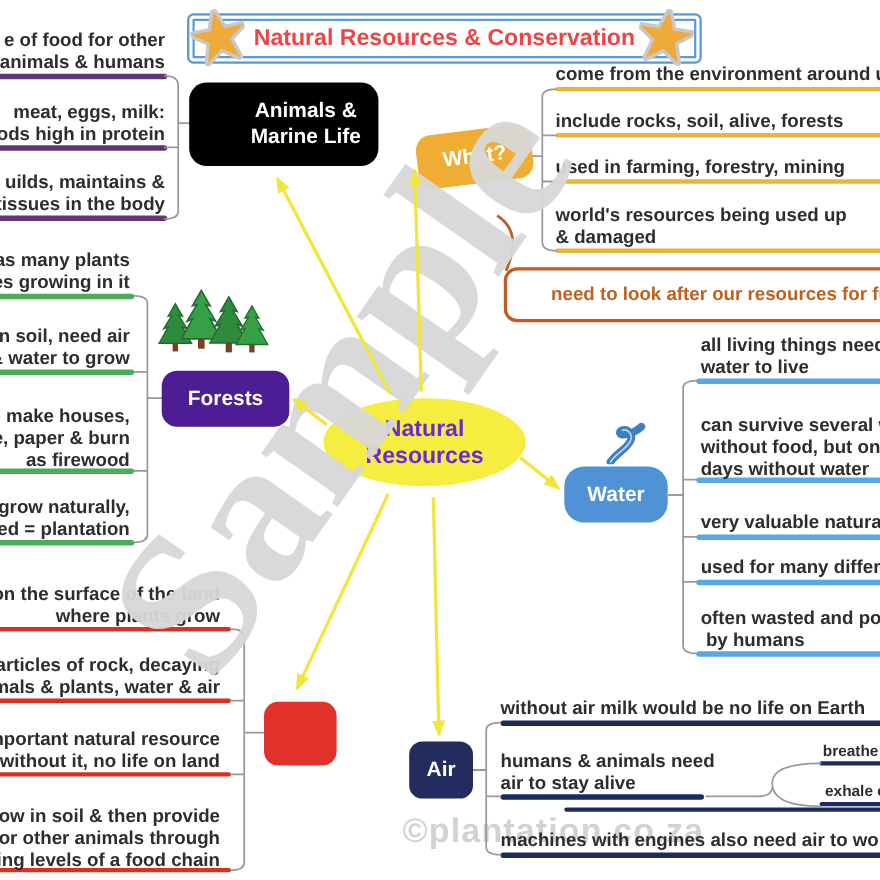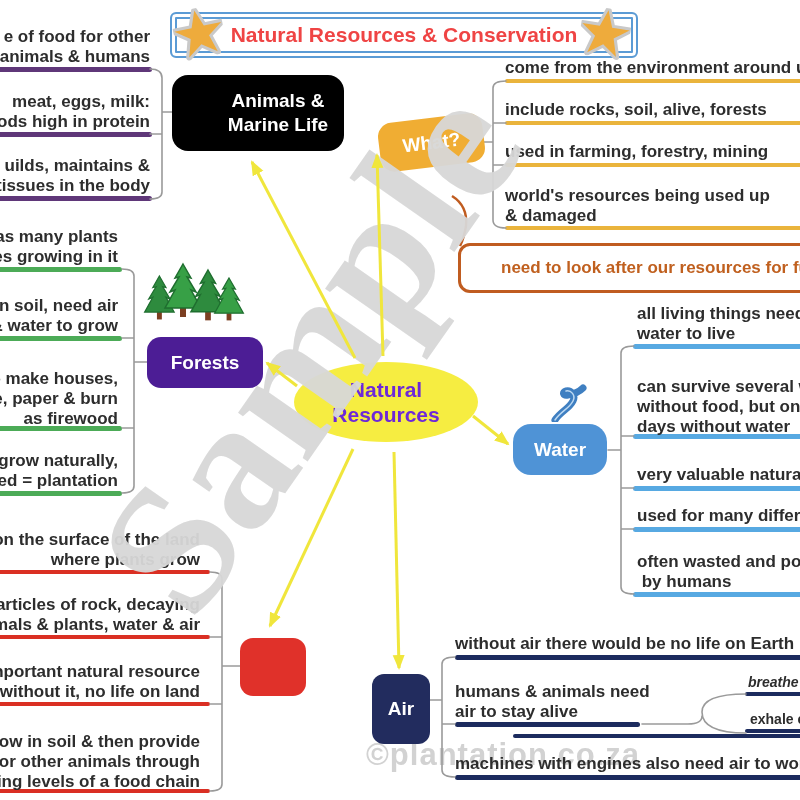--- a/index.html
+++ b/index.html
@@ -72,21 +72,21 @@
 <div id="center-ellipse"></div>
 <div id="center-label">Natural
 Resources</div>
 
 <div class="node z3" style="left:172px;top:75px;width:132px;height:76px;background:#000000;border-radius:16px;font-size:19px;padding-left:40px;"><span>Animals &amp;
 Marine Life</span></div>
 <div class="node z3" style="left:379px;top:118px;width:105px;height:49px;background:#f0ad33;border-radius:14px;font-size:19px;transform:rotate(-7deg);"><span>What?</span></div>
 <div class="node z3" style="left:147px;top:337px;width:116px;height:51px;background:#4c1d95;border-radius:14px;font-size:19px;"><span>Forests</span></div>
 <div class="node z3" style="left:513px;top:424px;width:94px;height:51px;background:#4f93d6;border-radius:18px;font-size:19px;"><span>Water</span></div>
 <div class="node z3" style="left:240px;top:638px;width:66px;height:58px;background:#e0312a;border-radius:13px;"></div>
-<div class="node z3" style="left:372px;top:674px;width:58px;height:70px;background:#222c5e;border-radius:12px;font-size:19px;"><span>Air</span></div>
+<div class="node z3" style="left:372px;top:674px;width:58px;height:52px;background:#222c5e;border-radius:12px;font-size:19px;"><span>Air</span></div>
 
 <svg class="abs z3" style="left:143px;top:262px;" width="112" height="82" viewBox="0 0 112 82">
   <g>
     <g transform="translate(0,14) scale(0.82)">
       <rect x="17" y="44" width="6" height="9" fill="#7c3f21"></rect>
       <path d="M20,0 L28,14 L24,13 L33,28 L28,26 L38,44 L2,44 L12,26 L7,28 L16,13 L12,14 Z" fill="#2e8b3e" stroke="#1f6e2f" stroke-width="1.5"></path>
     </g>
     <g transform="translate(20,2)">
       <rect x="17" y="44" width="6" height="9" fill="#7c3f21"></rect>
       <path d="M20,0 L28,14 L24,13 L33,28 L28,26 L38,44 L2,44 L12,26 L7,28 L16,13 L12,14 Z" fill="#37a046" stroke="#1f6e2f" stroke-width="1.5"></path>
@@ -164,29 +164,29 @@
 nimals &amp; plants, water &amp; air</div>
 <div class="bar bar4" style="right:590px;width:280px;top:635px;background:#da2f23;"></div>
 <div class="abs z3 mi right" style="right:600px;width:420px;top:662px;">nportant natural resource
 without it, no life on land</div>
 <div class="bar bar4" style="right:590px;width:280px;top:702px;background:#da2f23;"></div>
 <div class="abs z3 mi right" style="right:600px;width:420px;top:732px;">grow in soil &amp; then provide
 for other animals through
 eding levels of a food chain</div>
 <div class="bar bar4" style="right:590px;width:280px;top:789px;background:#da2f23;"></div>
 
-<div class="abs z3 mi" style="left:455px;top:634px;">without air there would be no life on Earth</div>
+<div class="abs z3 mi" style="left:455px;top:634px;">without air milk would be no life on Earth</div>
 <div class="bar" style="left:455px;width:360px;top:655px;background:#1c2b5e;"></div>
 <div class="abs z3 mi" style="left:455px;top:682px;">humans &amp; animals need
 air to stay alive</div>
 <div class="bar" style="left:455px;width:185px;top:722px;background:#1c2b5e;"></div>
 <div class="abs z3 mi" style="left:455px;top:754px;">machines with engines also need air to work</div>
 <div class="bar" style="left:455px;width:360px;top:775px;background:#1c2b5e;"></div>
 
-<div class="abs z3 sub" style="left:748px;top:674px;font-style:italic;">breathe</div>
+<div class="abs z3 sub" style="left:748px;top:674px;">breathe</div>
 <div class="bar bar4" style="left:745px;width:70px;top:692px;background:#1c2b5e;"></div>
 <div class="abs z3 sub" style="left:750px;top:711px;">exhale c</div>
 <div class="bar bar4" style="left:745px;width:70px;top:729px;background:#1c2b5e;"></div>
 <div class="bar bar4" style="left:513px;width:300px;top:734px;background:#1c2b5e;"></div>
 
 <div id="wm-sample">Sample</div>
 
 <svg id="arrows" width="800" height="800">
   <defs>
     <marker id="ah" markerUnits="userSpaceOnUse" markerWidth="16" markerHeight="14" refX="13" refY="6" orient="auto">

